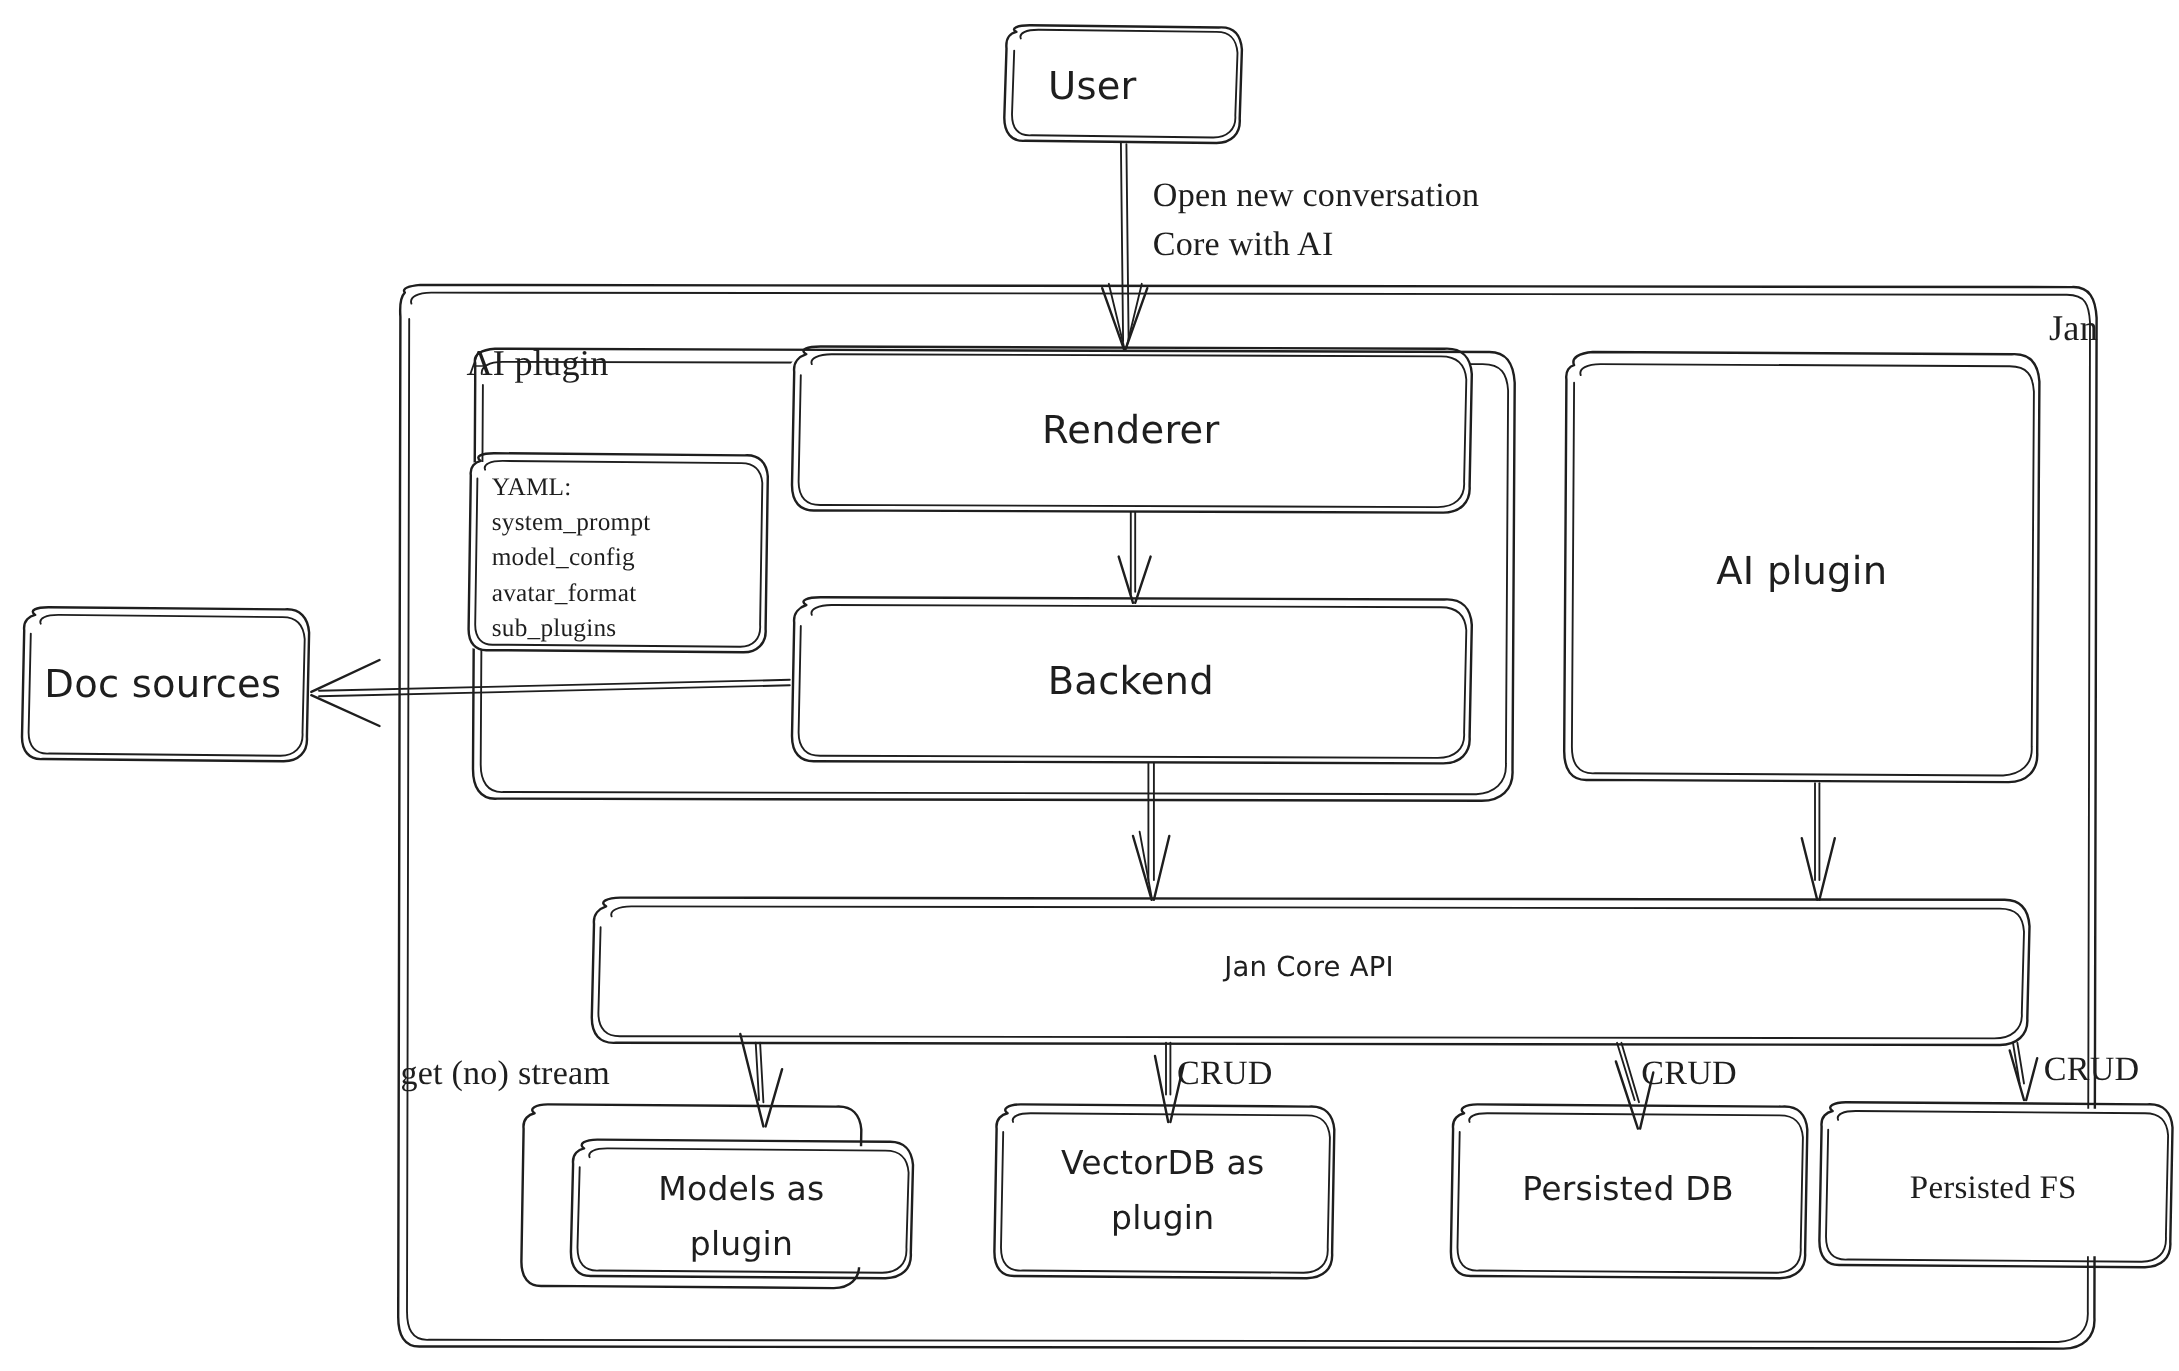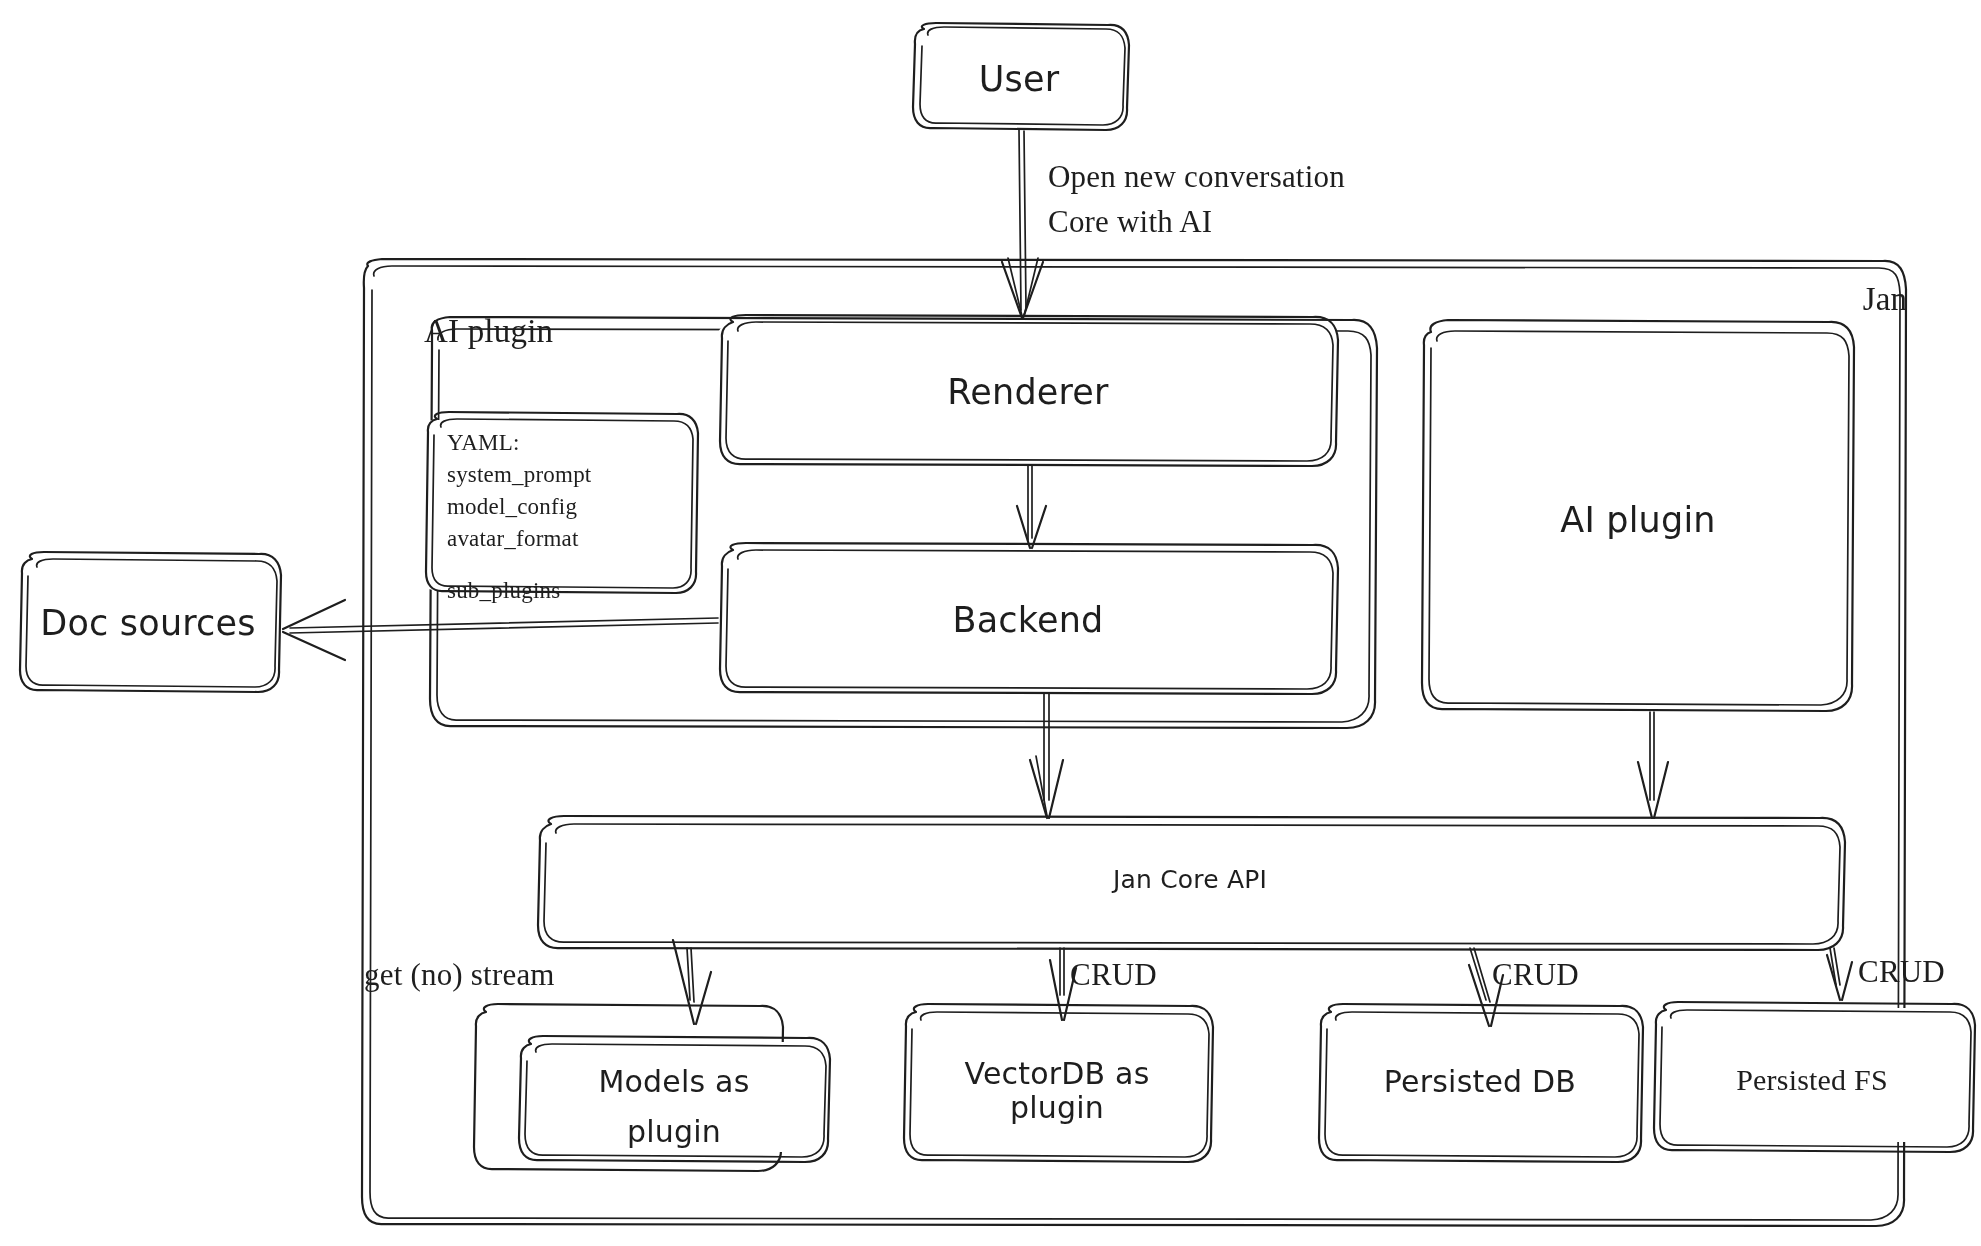--- a/index.html
+++ b/index.html
@@ -265,46 +265,46 @@
 
     <g>
       <path class="stroke-thin" d="M 1830,948 L 1836,985"></path>
       <path class="stroke-thin" d="M 1834,948 L 1840,985"></path>
       <path class="stroke" d="M 1827,955 L 1840,1000"></path>
       <path class="stroke" d="M 1852,962 L 1842,1000"></path>
     </g>
 
   </svg>
 
-  <div class="label center t-node" style="left:1019px; top:79px;">User</div>
+  <div class="label center t-node" style="left:993px; top:79px;">User</div>
 
   <div class="label lefttop t-group" style="left:1885px; top:278px; transform:translate(-50%,0);">Jan</div>
 
   <div class="label lefttop t-group" style="left:424px; top:310px;">AI plugin</div>
 
   <div class="label center t-node" style="left:1028px; top:392px;">Renderer</div>
 
   <div class="label center t-node" style="left:1028px; top:620px;">Backend</div>
 
   <div class="label center t-node" style="left:1638px; top:520px;">AI plugin</div>
 
   <div class="label center t-node" style="left:148px; top:623px;">Doc sources</div>
 
   <div class="label center t-core" style="left:1190px; top:879px;">Jan Core API</div>
 
   <div class="label lefttop t-yaml" style="left:447px; top:428px;">YAML:</div>
   <div class="label lefttop t-yaml" style="left:447px; top:460px;">system_prompt</div>
   <div class="label lefttop t-yaml" style="left:447px; top:492px;">model_config</div>
   <div class="label lefttop t-yaml" style="left:447px; top:524px;">avatar_format</div>
-  <div class="label lefttop t-yaml" style="left:447px; top:556px;margin-top:20px;">sub_plugins</div>
+  <div class="label lefttop t-yaml" style="left:447px; top:556px;">sub_plugins</div>
 
   <div class="label center t-small" style="left:674px; top:1082px;">Models as</div>
   <div class="label center t-small" style="left:674px; top:1132px;">plugin</div>
 
-  <div class="label center t-small" style="left:1057px; top:1058px;margin-top:16px;">VectorDB as</div>
+  <div class="label center t-small" style="left:1057px; top:1058px;">VectorDB as</div>
   <div class="label center t-small" style="left:1057px; top:1108px;">plugin</div>
 
   <div class="label center t-small" style="left:1480px; top:1082px;text-align:center;">Persisted DB</div>
 
   <div class="label center t-small" style="left:1812px; top:1080px;font-family:Liberation Serif, serif;">Persisted FS</div>
 
   <div class="label lefttop t-edge" style="left:1048px; top:157px;">Open new conversation</div>
   <div class="label lefttop t-edge" style="left:1048px; top:202px;">Core with AI</div>
 
   <div class="label lefttop t-edge" style="left:364px; top:955px;">get (no) stream</div>

